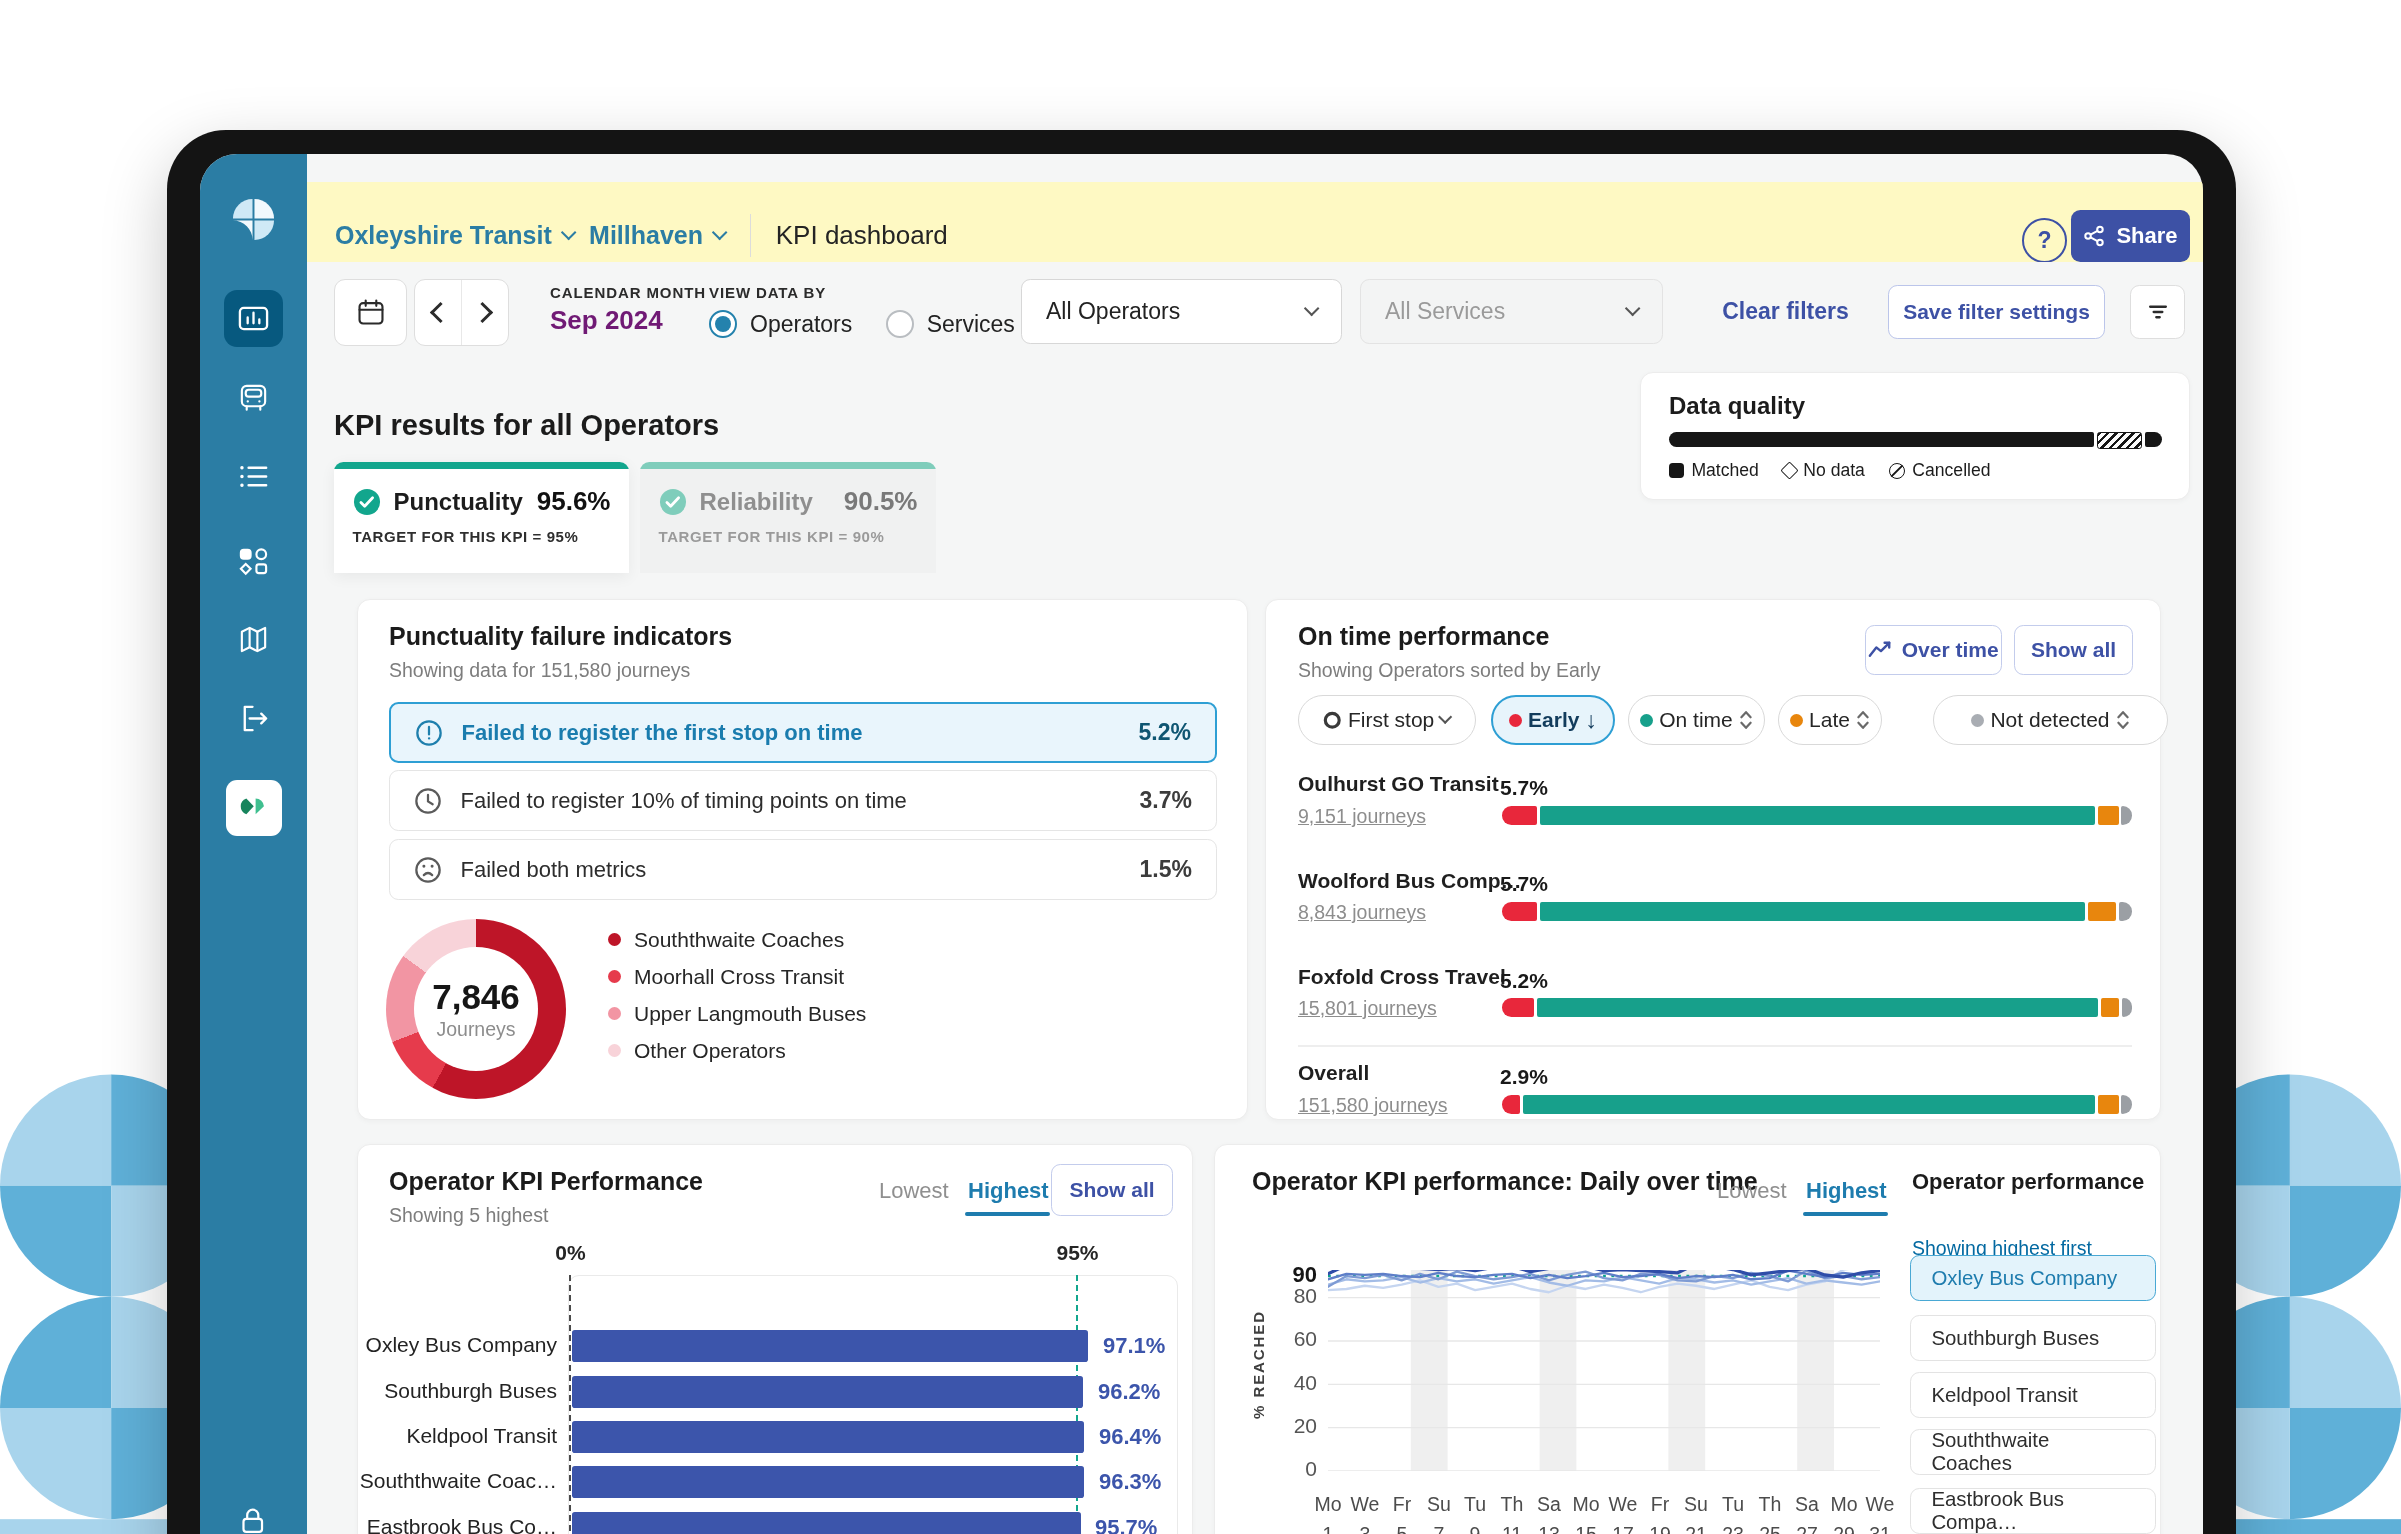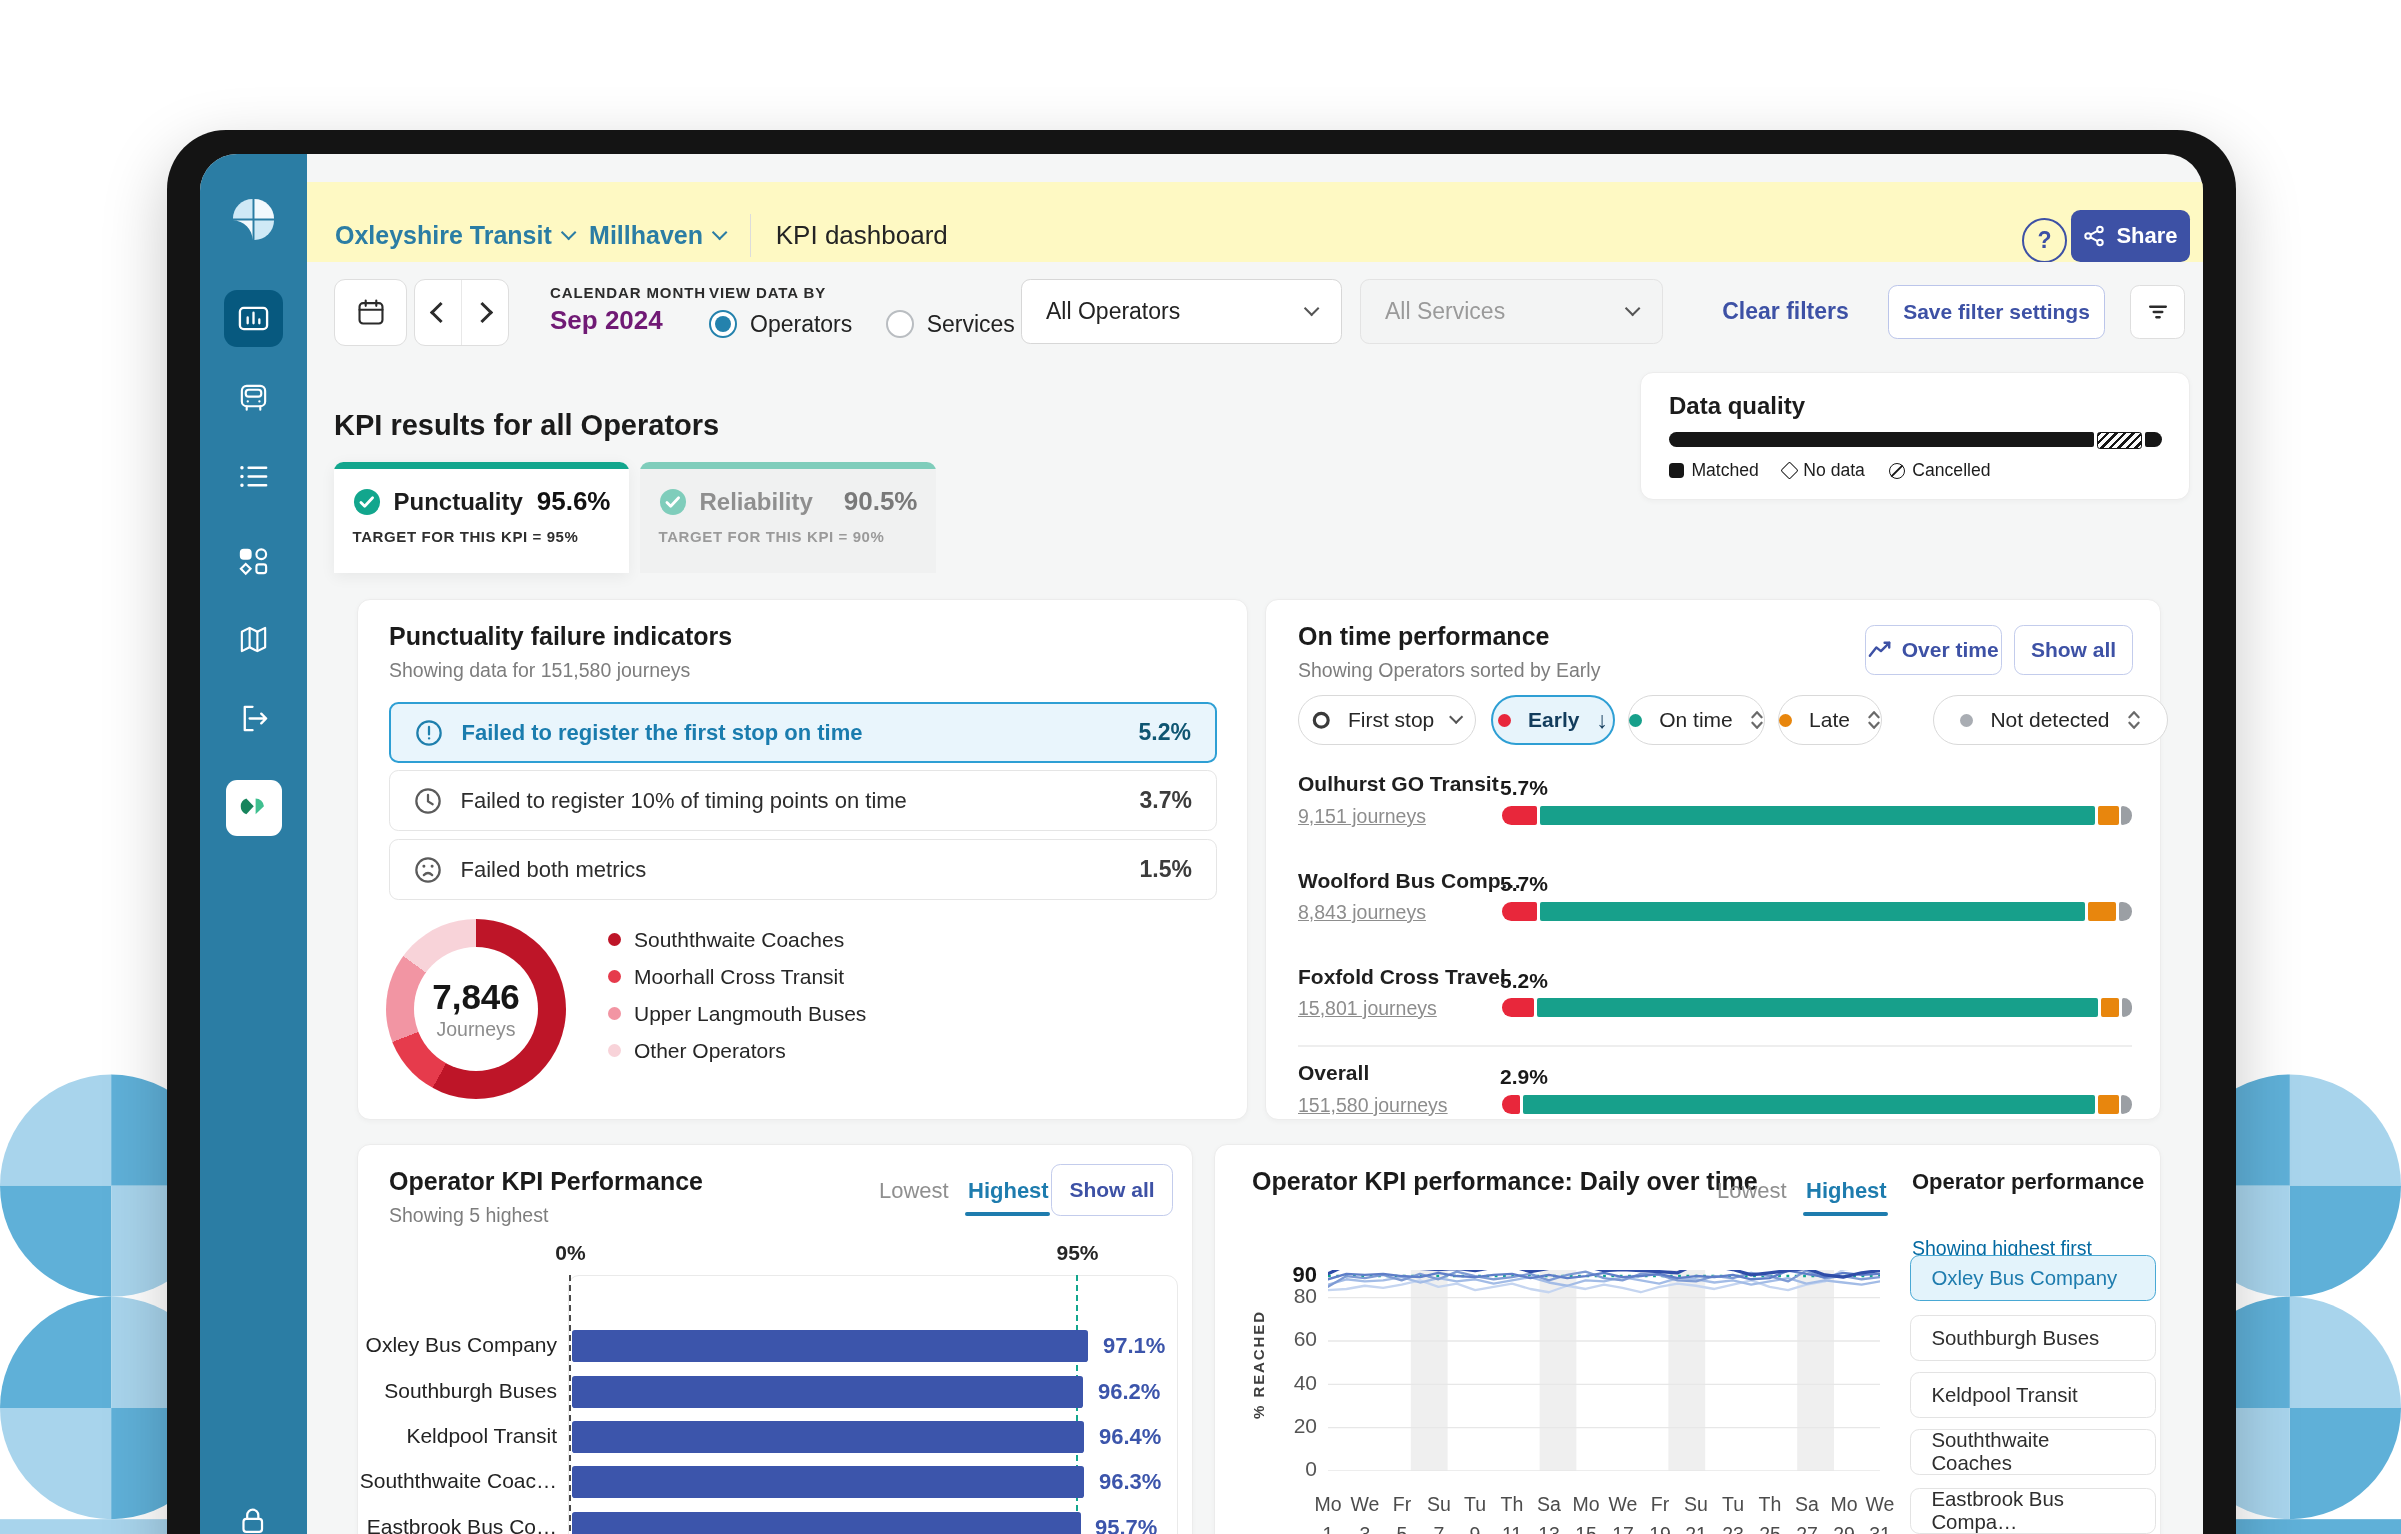--- a/index.html
+++ b/index.html
@@ -123,21 +123,21 @@
   .donut-cap{font-size:19.5px;color:#8d8d8d;}
   .donut-legend{position:absolute;left:250px;top:321px;}
   .dl-item{display:flex;align-items:center;gap:13px;height:37px;font-size:21px;color:#262626;}
   .dl-item .dot{width:13px;height:13px;border-radius:50%;flex:none;}
 
   
   .card2{left:958px;top:337px;width:894px;height:519px;}
   .obtn{position:absolute;top:25px;height:48px;border:1.9px solid #C3CCEC;border-radius:9.3px;background:#fff;color:#3D51A5;
         font-size:21px;font-weight:600;display:flex;align-items:center;justify-content:center;gap:9.3px;cursor:pointer;}
   .pill{position:absolute;top:95px;height:50px;border:1.9px solid #d9d9d9;border-radius:26px;background:#fff;
-        display:flex;align-items:center;justify-content:center;gap:17px;font-size:21px;color:#262626;box-sizing:border-box;cursor:pointer;}
+        display:flex;align-items:center;justify-content:center;gap:6px;font-size:21px;color:#262626;box-sizing:border-box;cursor:pointer;}
   .pill .dot{width:13px;height:13px;border-radius:50%;}
   .pill-early{background:#E7F4FB;border:2.3px solid #2E9FD4;color:#123C5C;font-weight:600;}
   .arrow-dn{font-size:23px;font-weight:700;color:#123C5C;line-height:1;}
   .ot-name{position:absolute;left:32px;font-size:21px;font-weight:600;color:#1f1f1f;}
   .ot-journeys{position:absolute;left:32px;font-size:19.5px;color:#8d8d8d;text-decoration:underline;}
   .ot-val{position:absolute;left:234px;font-size:21px;font-weight:700;color:#191919;}
   .ot-bar{position:absolute;left:236px;width:630px;height:18.5px;display:flex;gap:2.8px;}
   .ot-seg{height:100%;border-radius:1.9px;}
   .ot-seg:first-child{border-radius:9.3px 1.9px 1.9px 9.3px;}
   .ot-seg:last-child{border-radius:1.9px 9.3px 9.3px 1.9px;}

